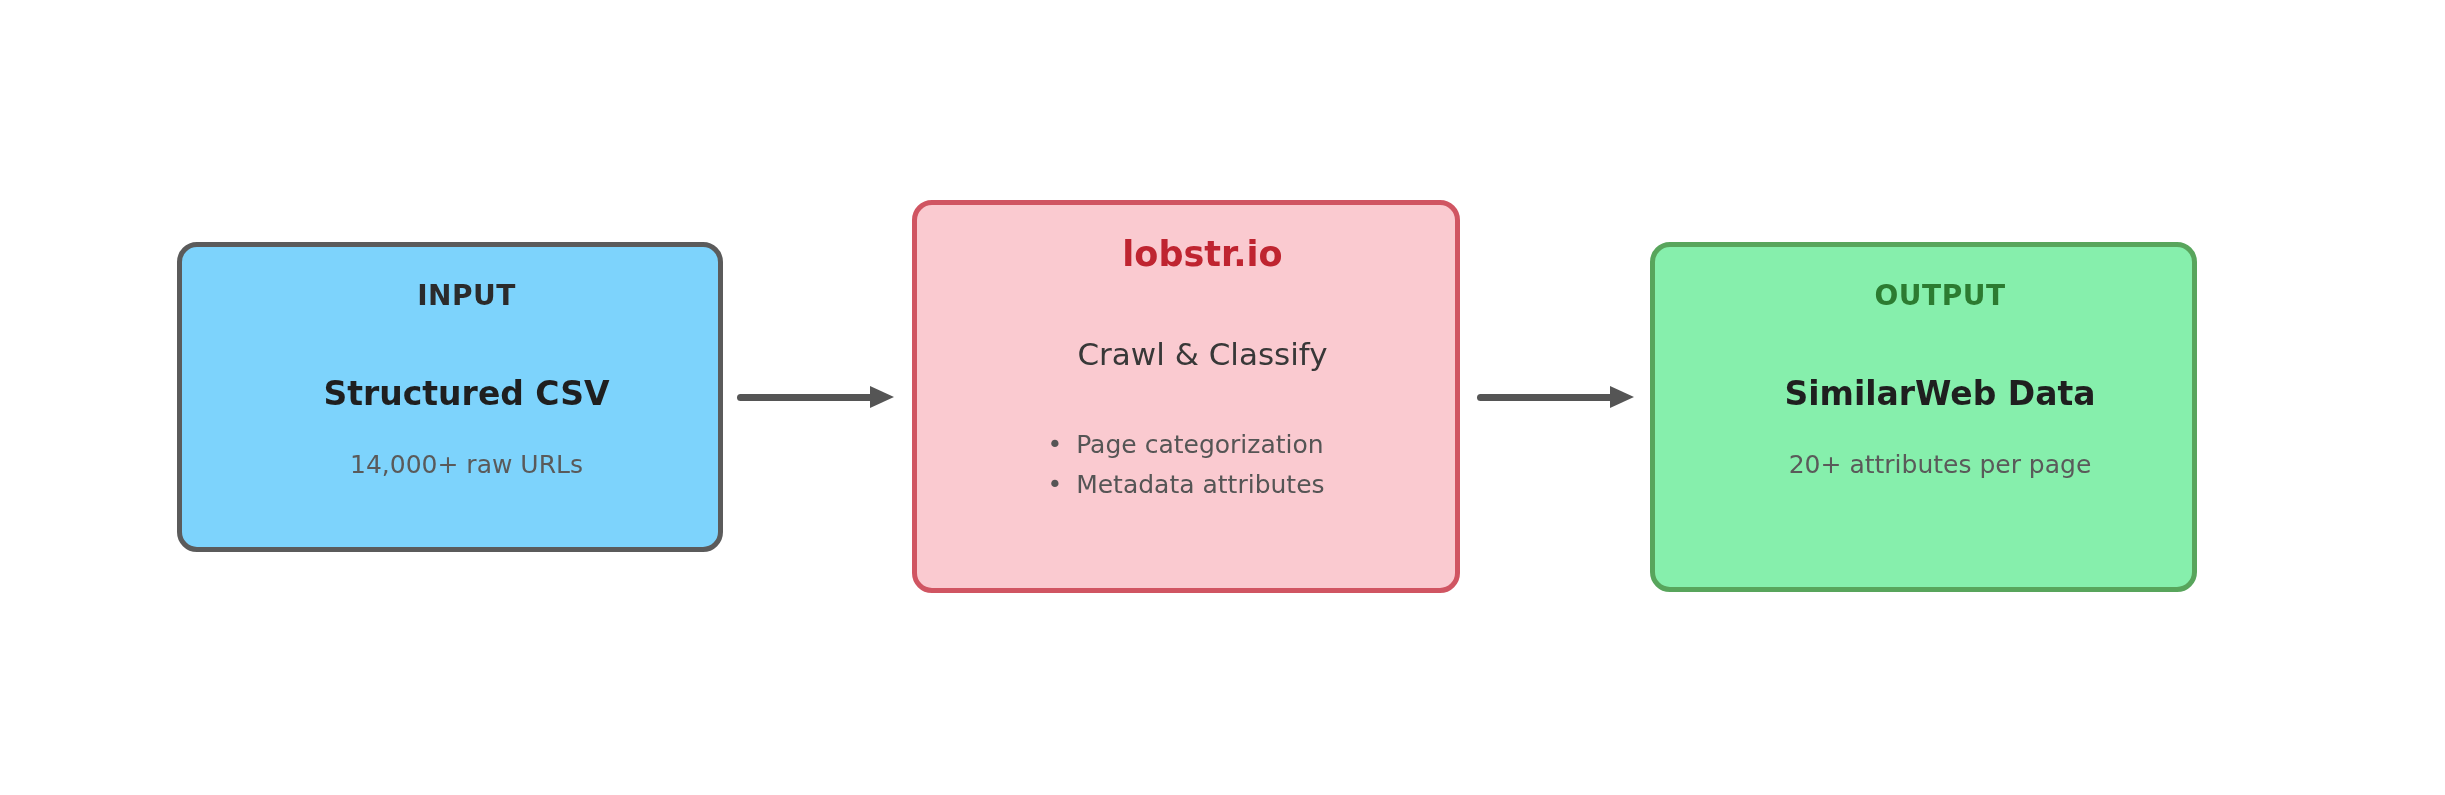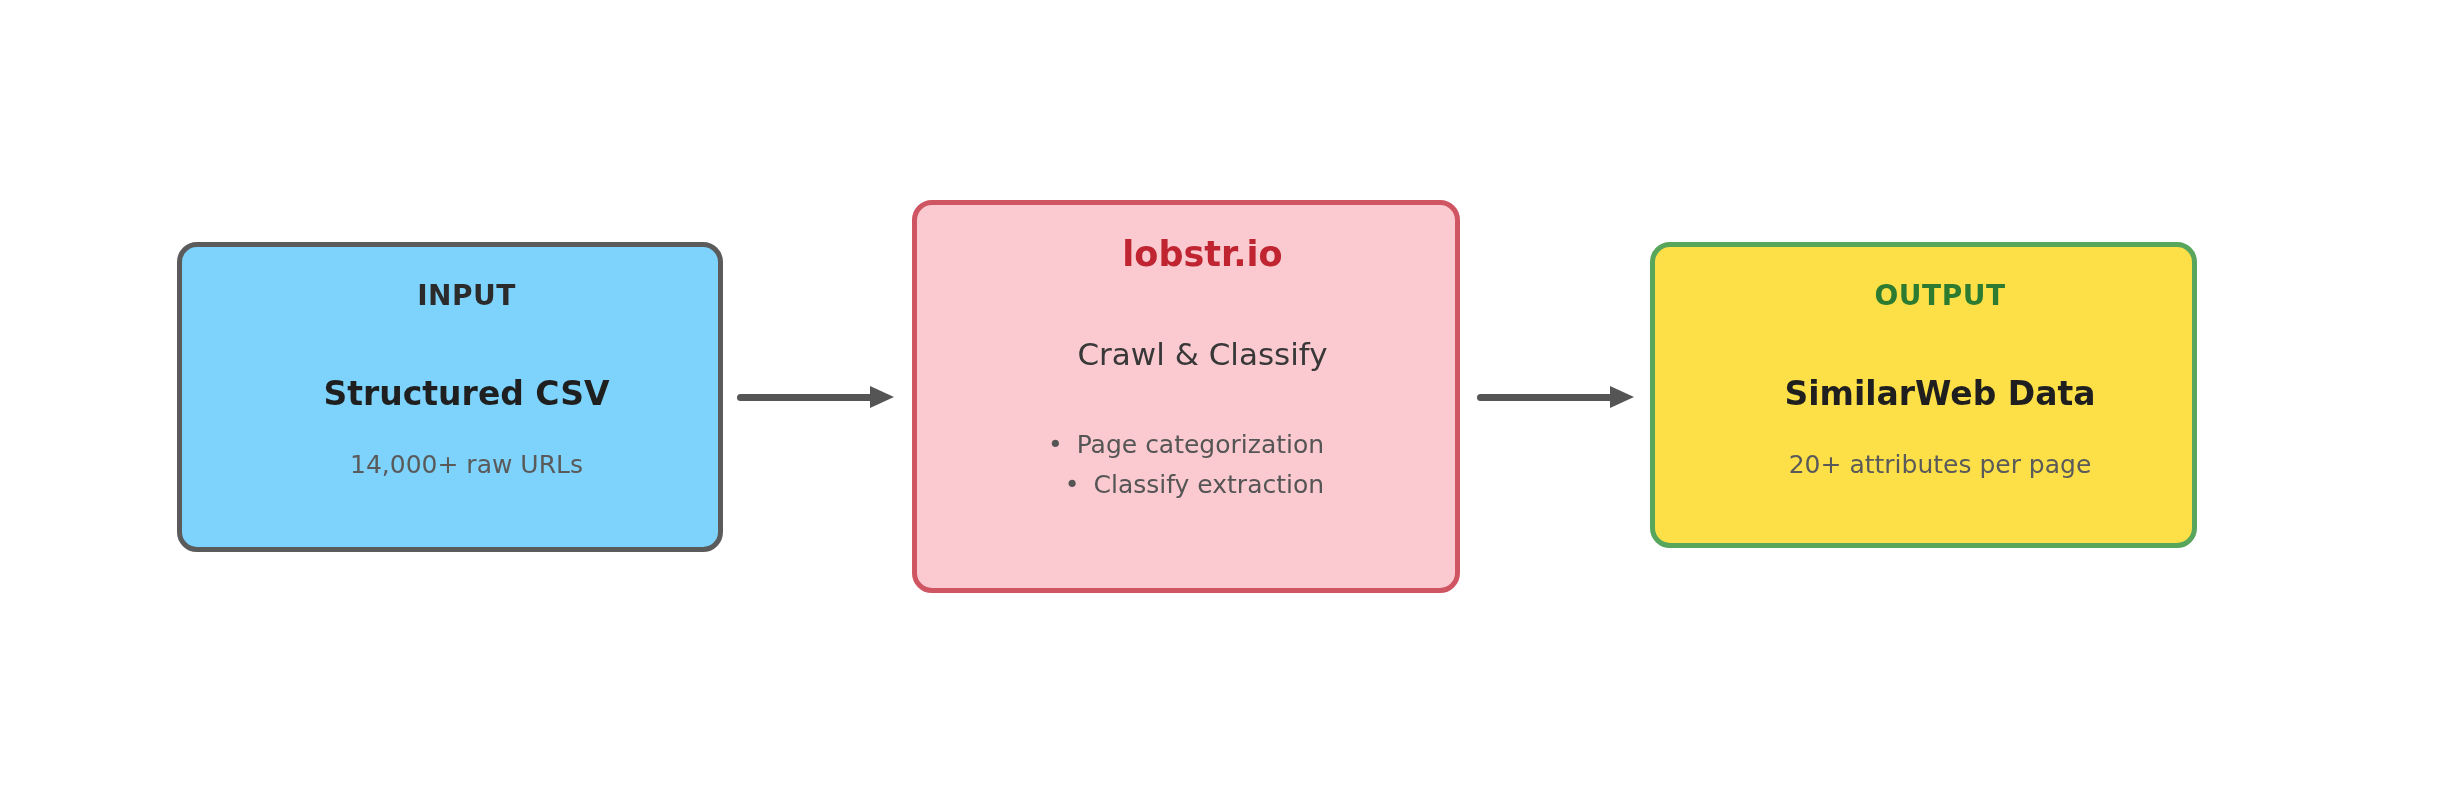--- a/index.html
+++ b/index.html
@@ -23,22 +23,22 @@
   }
   .node-input {
     left: 177px; top: 242px; width: 546px; height: 310px;
     background: #7dd3fc; border-color: #5b5b5b;
   }
   .node-process {
     left: 912px; top: 200px; width: 548px; height: 393px;
     background: #facad0; border-color: #d05562;
   }
   .node-output {
-    left: 1650px; top: 242px; width: 547px; height: 306px;
-    background: #fde047; border-color: #58a55c;
+    left: 1650px; top: 242px; width: 547px; height: 350px;
+    background: #86efac; border-color: #58a55c;
   }
   .line {
     position: absolute;
     left: 0; right: 0;
     text-align: center;
     white-space: nowrap;
     padding-left: 33px;
   }
   .kicker {
     font-size: 28px;
@@ -75,21 +75,21 @@
     position: absolute;
     left: 0; right: 0;
     top: 220px;
     text-align: center;
   }
   .bullets {
     display: inline-block;
     margin: 0;
     padding: 0;
     list-style: none;
-    text-align: right;
+    text-align: left;
     font-size: 25px;
     line-height: 40px;
     color: #555555;
   }
   .bullet-dot {
     display: inline-block;
     margin-right: 14px;
   }
   .arrow-line {
     position: absolute;
@@ -125,21 +125,21 @@
 
   <div class="arrow-line arrow1-line"></div>
   <div class="arrow-head arrow1-head"></div>
 
   <section class="node node-process">
     <div class="line brand">lobstr.io</div>
     <div class="line process-title">Crawl &amp; Classify</div>
     <div class="bullets-wrap">
       <ul class="bullets">
         <li><span class="bullet-dot">•</span><span>Page categorization</span></li>
-        <li><span class="bullet-dot">•</span><span>Classify extraction</span></li>
+        <li><span class="bullet-dot">•</span><span>Metadata attributes</span></li>
       </ul>
     </div>
   </section>
 
   <div class="arrow-line arrow2-line"></div>
   <div class="arrow-head arrow2-head"></div>
 
   <section class="node node-output">
     <div class="line kicker">OUTPUT</div>
     <div class="line title">SimilarWeb Data</div>

